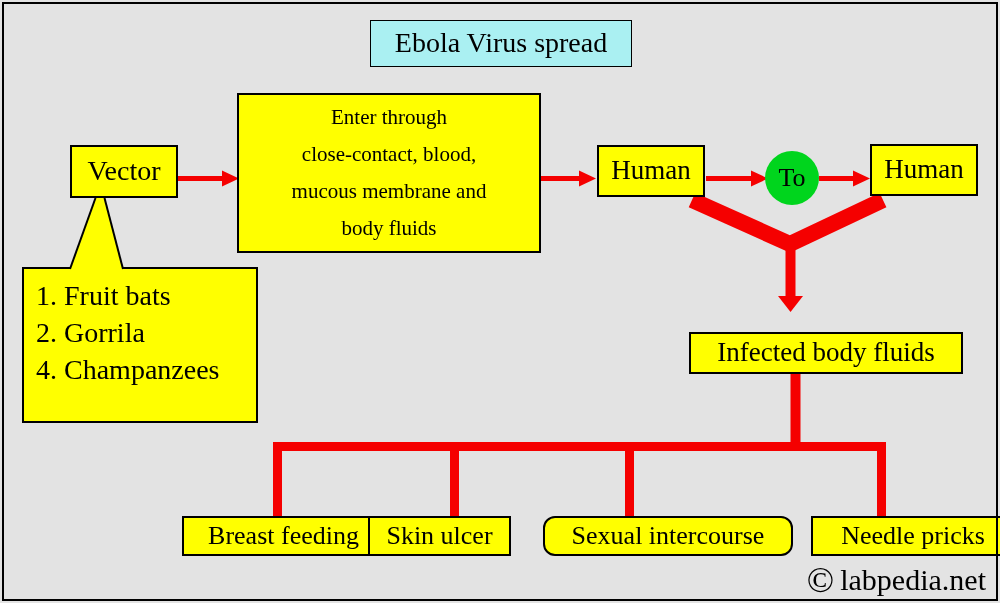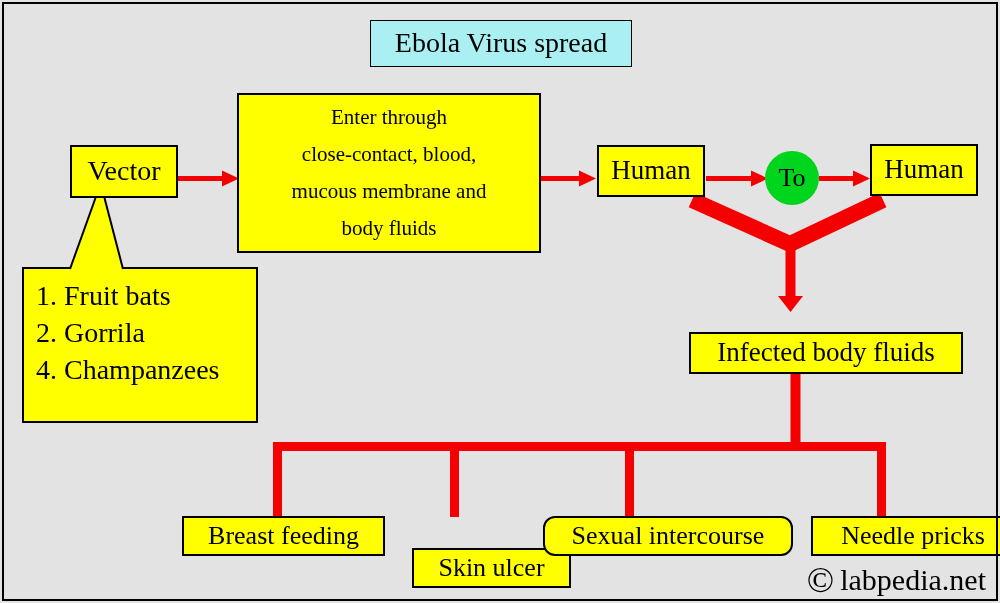--- a/index.html
+++ b/index.html
@@ -69,21 +69,21 @@
   .infected-box{left:689px;top:311px;width:274px;height:42px;font-size:27px;margin-top:21px;}
   .list-box{
     left:22px;top:267px;width:236px;height:156px;
     display:block;text-align:left;
     font-size:28px;line-height:37px;
     padding:8px 12px 0 12px;
   }
   .list-box div{white-space:nowrap;}
   .t-box{top:516px;height:40px;font-size:26px;}
   .t-breast{left:182px;width:203px;}
-  .t-skin{left:412px;width:159px;margin-top:32px;}
+  .t-skin{left:368px;width:143px;}
   .t-sex{left:543px;width:250px;border-radius:12px;}
   .t-needle{left:802px;width:204px;margin-left:9px;}
   .logo{
     position:absolute;right:14px;bottom:6px;
     font-size:30px;z-index:4;
     display:flex;align-items:center;gap:6px;
     white-space:nowrap;
   }
   .logo .c{font-size:36px;line-height:30px;}
 </style>

